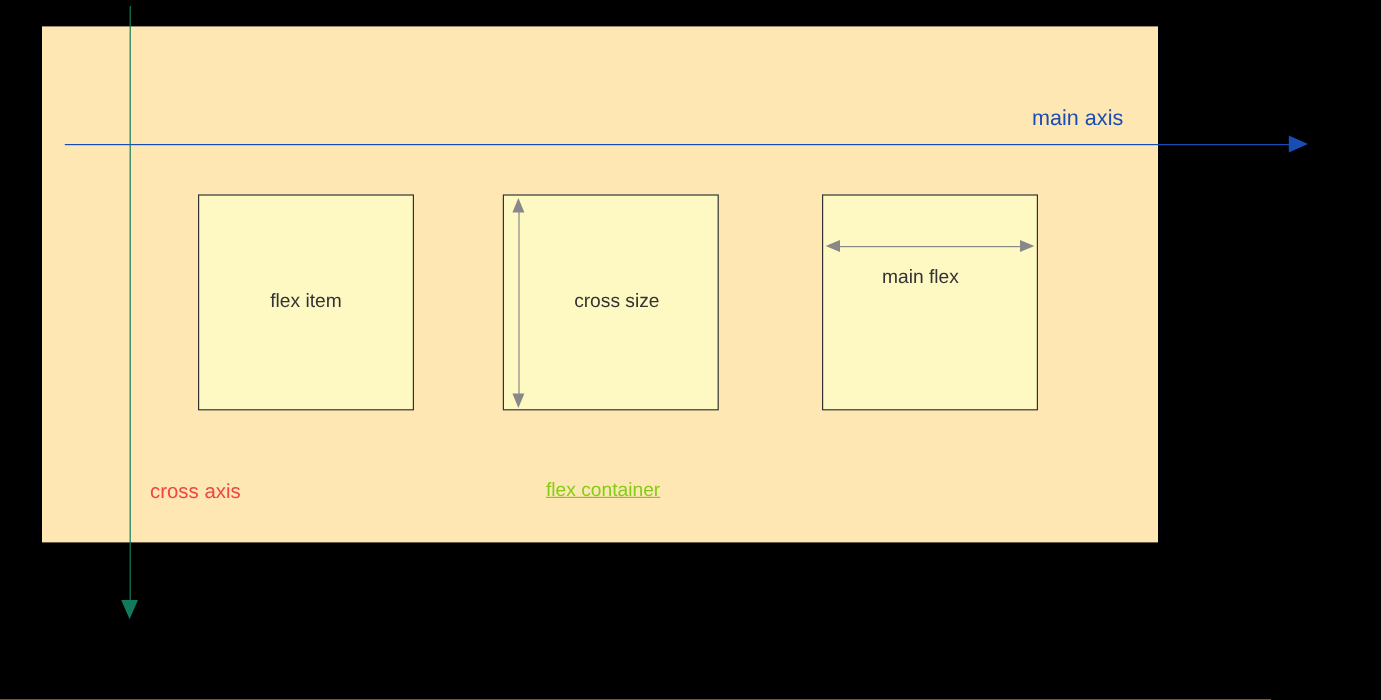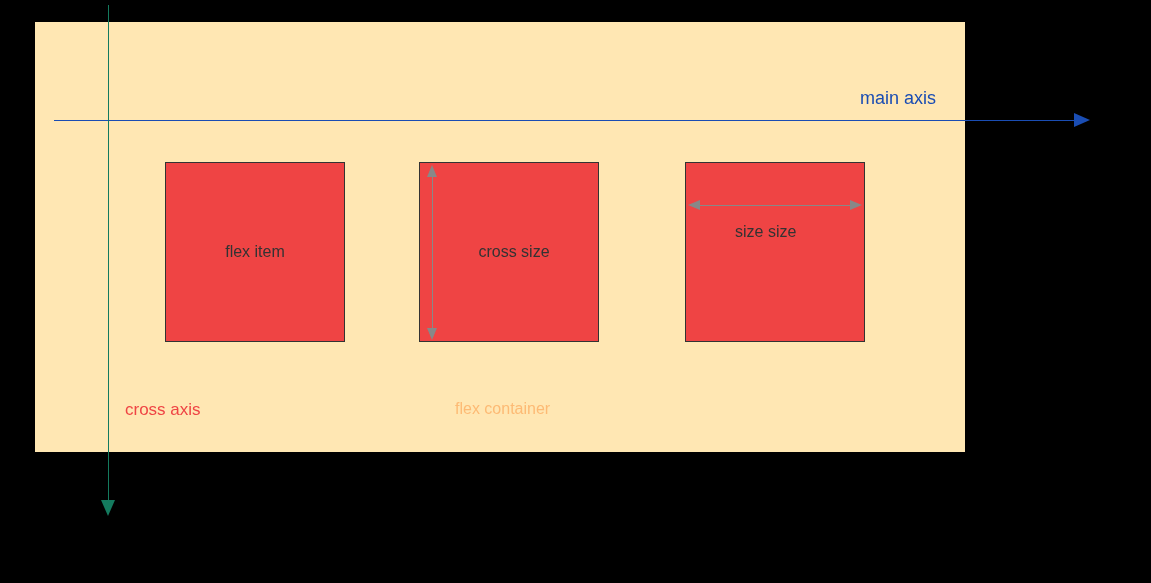--- a/index.html
+++ b/index.html
@@ -16,21 +16,21 @@
     .container {
       position: absolute;
       left: 35px;
       top: 22px;
       width: 930px;
       height: 430px;
       background: #ffe7b3;
     }
     .flex-item {
       position: absolute;
-      background: #ef4444;
+      background: #fef9c3;
       border: 1px solid #333;
       width: 180px;
       height: 180px;
       display: flex;
       align-items: center;
       justify-content: center;
       color: #333;
       font-size: 16px;
     }
     .item1 { left: 165px; top: 162px; }
@@ -38,22 +38,23 @@
     .item3 { left: 685px; top: 162px; }
 
     .item2-label {
       margin-left: 10px;
     }
 
     .container-label {
       position: absolute;
       left: 455px;
       top: 400px;
-      color: #fdba74;
+      color: #84cc16;
       font-size: 16px;
+      text-decoration: underline;
     }
 
     
     .main-axis-line {
       position: absolute;
       left: 54px;
       top: 120px;
       width: 1030px;
       height: 0;
       border-top: 1px solid #1a4db3;
@@ -177,21 +178,21 @@
   <span class="item2-label">cross size</span>
 </div>
 <div class="cross-size-line"></div>
 <div class="cross-size-arrow-up"></div>
 <div class="cross-size-arrow-down"></div>
 
 <div class="flex-item item3"></div>
 <div class="main-size-line"></div>
 <div class="main-size-arrow-left"></div>
 <div class="main-size-arrow-right"></div>
-<div class="item3-label">size size</div>
+<div class="item3-label">main flex</div>
 
 <div class="container-label">flex container</div>
 
 <div class="main-axis-line"></div>
 <div class="main-axis-arrow"></div>
 <div class="main-axis-label">main axis</div>
 
 <div class="cross-axis-line"></div>
 <div class="cross-axis-arrow"></div>
 <div class="cross-axis-label">cross axis</div>

